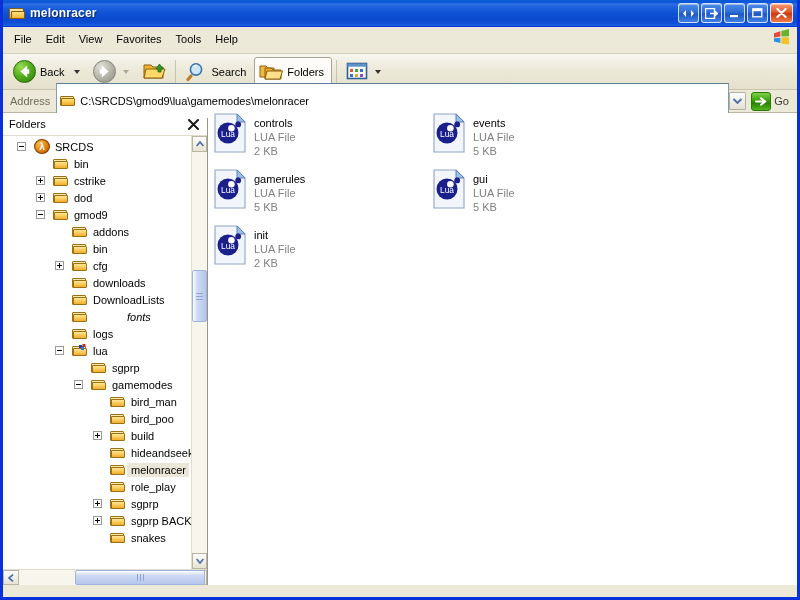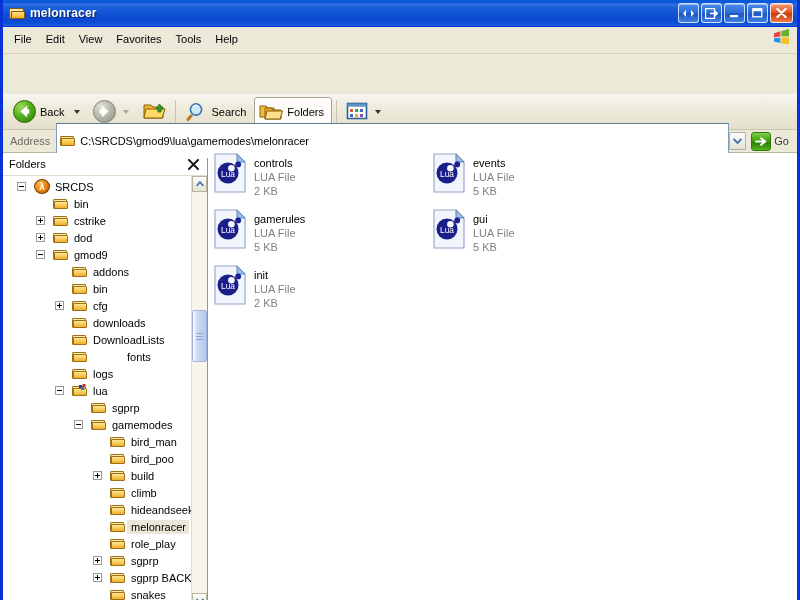--- a/index.html
+++ b/index.html
@@ -82,21 +82,20 @@
   #win-flag {
     position: absolute; right: 6px; top: 2px;
     width: 19px; height: 17px;
   }
 
   
   #toolbar {
     height: 36px; background: linear-gradient(180deg,#f7f6f0 0%,#ece9d8 48%,#e4e0cc 100%);
     display: flex; align-items: center; padding-left: 5px;
     border-bottom: 1px solid #c8c4ae;
-    margin-top: 40px;
   }
   .tb-btn {
     height: 30px; display: flex; align-items: center;
     padding: 0 4px; border: 1px solid transparent; border-radius: 3px;
     gap: 4px;
   }
   .tb-btn.pressed {
     border: 1px solid #a8a490; background: #fdfcf8;
     box-shadow: inset 0 0 0 1px #fff;
   }
@@ -516,21 +515,21 @@
                 <span class="fold-b"></span>
                 <span class="fold-f"></span>
               </span>
               <span class="tlabel" style="margin-left: 86px;">DownloadLists</span>
             </div>
             <div class="tnode">
               <span class="ticon" style="position: absolute; left: 69px;">
                 <span class="fold-b"></span>
                 <span class="fold-f"></span>
               </span>
-              <span class="tlabel" style="margin-left: 120px;">fonts</span>
+              <span class="tlabel" style="margin-left: 120px; font-style: italic;">fonts</span>
             </div>
             <div class="tnode">
               <span class="ticon" style="position: absolute; left: 69px;">
                 <span class="fold-b"></span>
                 <span class="fold-f"></span>
               </span>
               <span class="tlabel" style="margin-left: 86px;">logs</span>
             </div>
             <div class="tnode">
               <span class="texp" style="left: 52px;">
@@ -580,27 +579,20 @@
             </div>
             <div class="tnode">
               <span class="texp" style="left: 90px;">
                 <i class="plus"></i>
               </span>
               <span class="ticon" style="position: absolute; left: 107px;">
                 <span class="fold-b"></span>
                 <span class="fold-f"></span>
               </span>
               <span class="tlabel" style="margin-left: 124px;">build</span>
-            </div>
-            <div class="tnode">
-              <span class="ticon" style="position: absolute; left: 107px;">
-                <span class="fold-b"></span>
-                <span class="fold-f"></span>
-              </span>
-              <span class="tlabel" style="margin-left: 124px;">climb</span>
             </div>
             <div class="tnode">
               <span class="ticon" style="position: absolute; left: 107px;">
                 <span class="fold-b"></span>
                 <span class="fold-f"></span>
               </span>
               <span class="tlabel" style="margin-left: 124px;">hideandseek</span>
             </div>
             <div class="tnode selected">
               <span class="ticon" style="position: absolute; left: 107px;">

